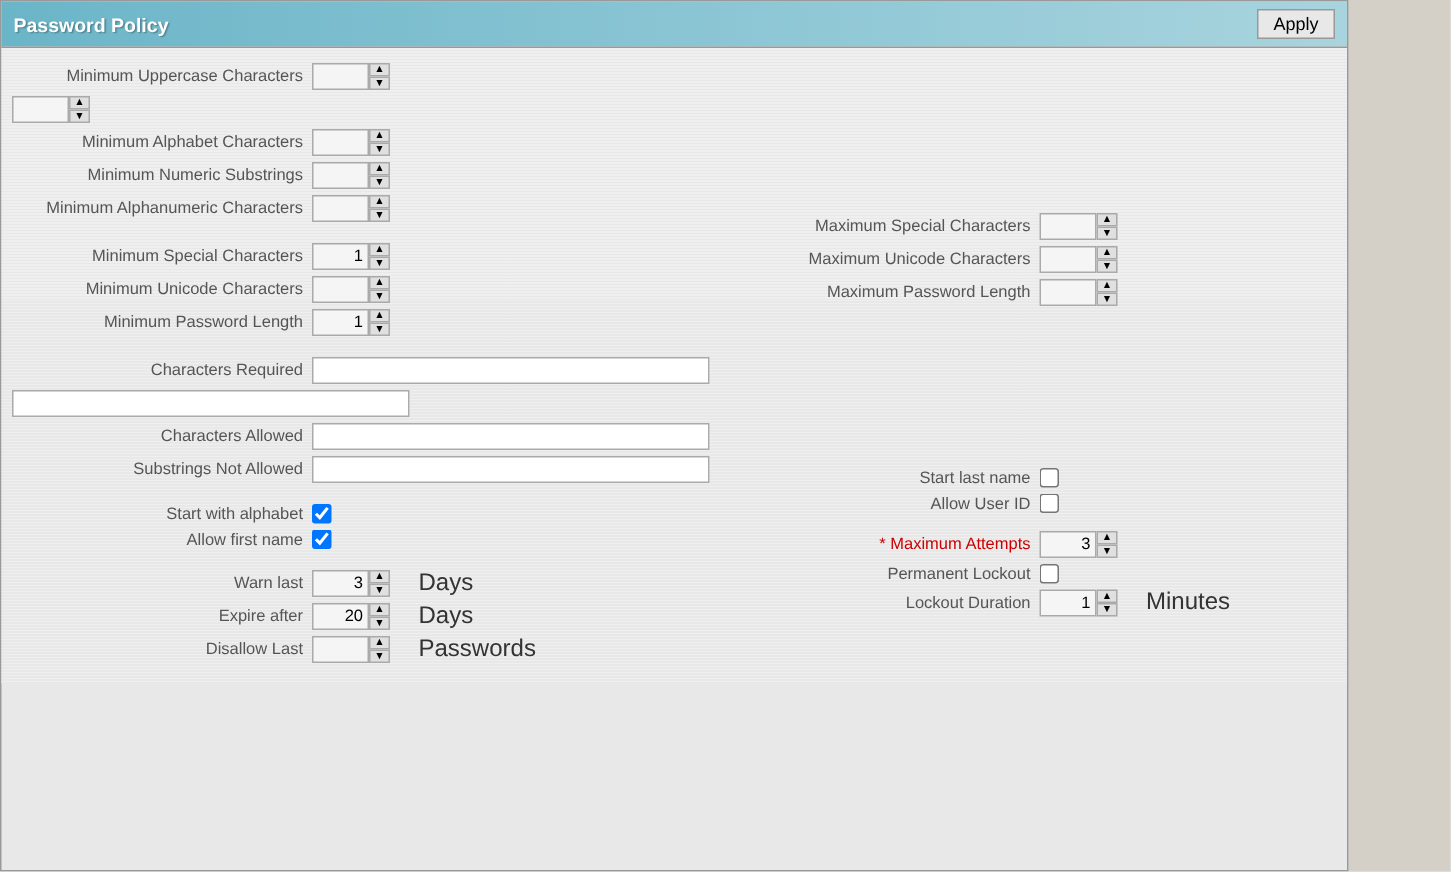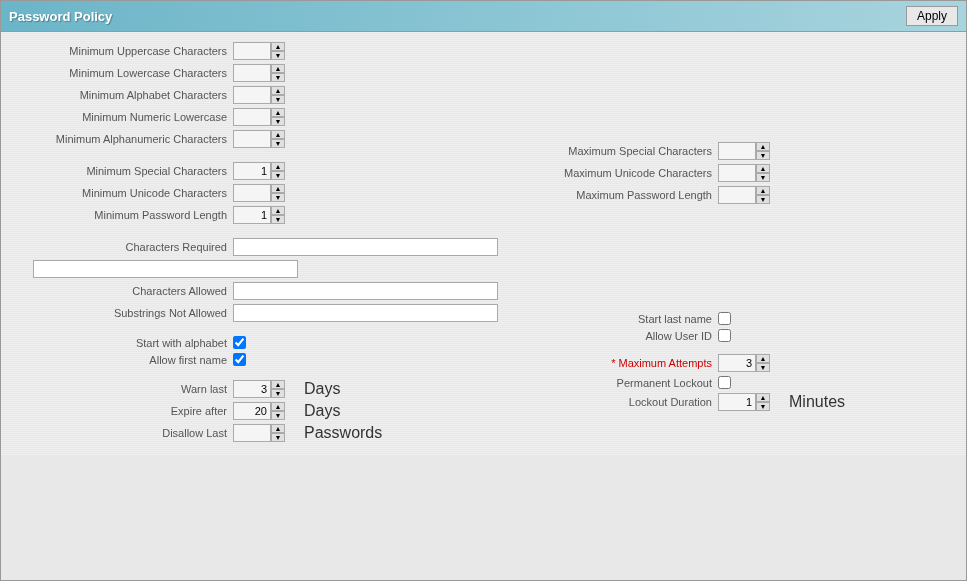--- a/index.html
+++ b/index.html
@@ -2,21 +2,21 @@
 <html><head>
   <meta charset="utf-8">
   <style>
     * { box-sizing: border-box; margin: 0; padding: 0; }
     body {
       font-family: Arial, sans-serif;
       font-size: 12px;
       background: #d4d0c8;
     }
     .window {
-      width: 967px;
+      width: 899px;
       min-height: 581px;
       background: #e8e8e8;
       border: 1px solid #999;
     }
     .title-bar {
       background: linear-gradient(to right, #6bb5c8, #a8d4de);
       padding: 5px 8px;
       display: flex;
       justify-content: space-between;
       align-items: center;
@@ -31,21 +31,21 @@
     .apply-btn {
       background: #e8e8e8;
       border: 1px solid #999;
       padding: 2px 10px;
       cursor: pointer;
       font-size: 12px;
       color: #000;
     }
     .content {
       background: #e8e8e8;
-      padding: 10px 32px;
+      padding: 10px 7px;
       background-image: repeating-linear-gradient(
         0deg,
         transparent,
         transparent 1px,
         rgba(255,255,255,0.3) 1px,
         rgba(255,255,255,0.3) 2px
       );
     }
     .form-section {
       display: flex;
@@ -166,41 +166,40 @@
           <label class="form-label">Minimum Uppercase Characters</label>
           <div class="spinner-input">
             <input type="text" value="" style="">
             <div class="spinner-buttons">
               <button>▲</button>
               <button>▼</button>
             </div>
           </div>
         </div>
         <div class="form-row">
-          <label class="form-label">Minimum Lowercase Characters</label>
           <div class="spinner-input">
             <input type="text" value="" style="">
             <div class="spinner-buttons">
               <button>▲</button>
               <button>▼</button>
             </div>
           </div>
         </div>
         <div class="form-row">
           <label class="form-label">Minimum Alphabet Characters</label>
           <div class="spinner-input">
             <input type="text" value="" style="">
             <div class="spinner-buttons">
               <button>▲</button>
               <button>▼</button>
             </div>
           </div>
         </div>
         <div class="form-row">
-          <label class="form-label">Minimum Numeric Lowercase</label>
+          <label class="form-label">Minimum Numeric Substrings</label>
           <div class="spinner-input">
             <input type="text" value="" style="">
             <div class="spinner-buttons">
               <button>▲</button>
               <button>▼</button>
             </div>
           </div>
         </div>
         <div class="form-row">
           <label class="form-label">Minimum Alphanumeric Characters</label>

